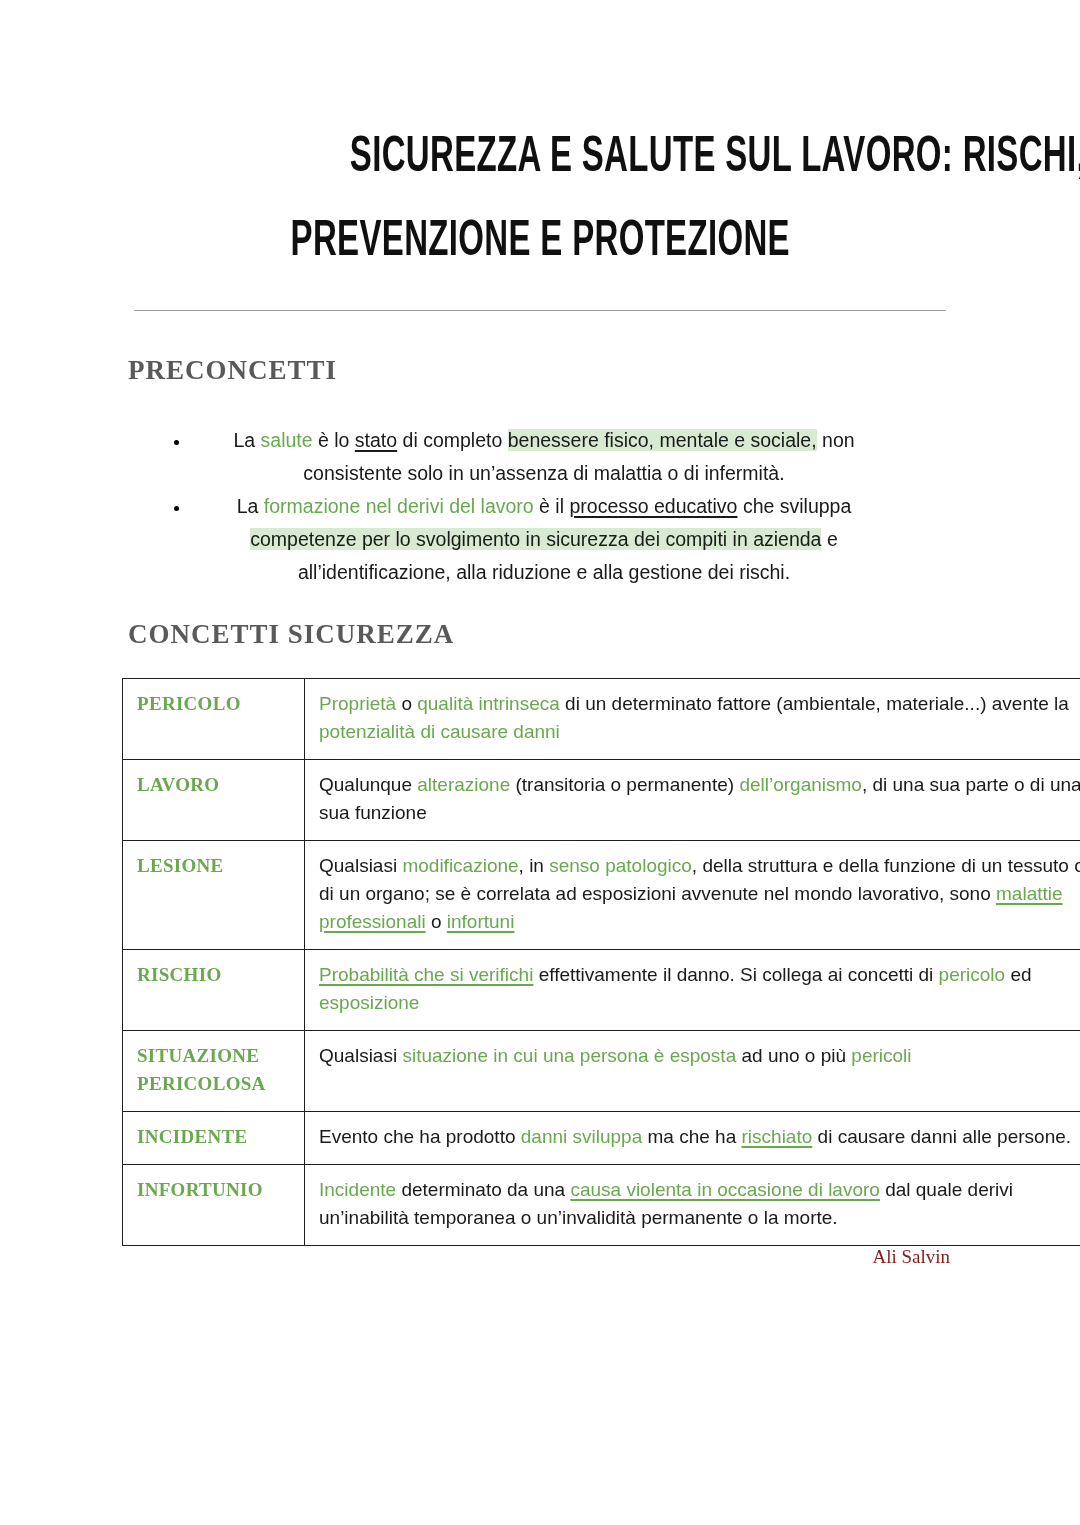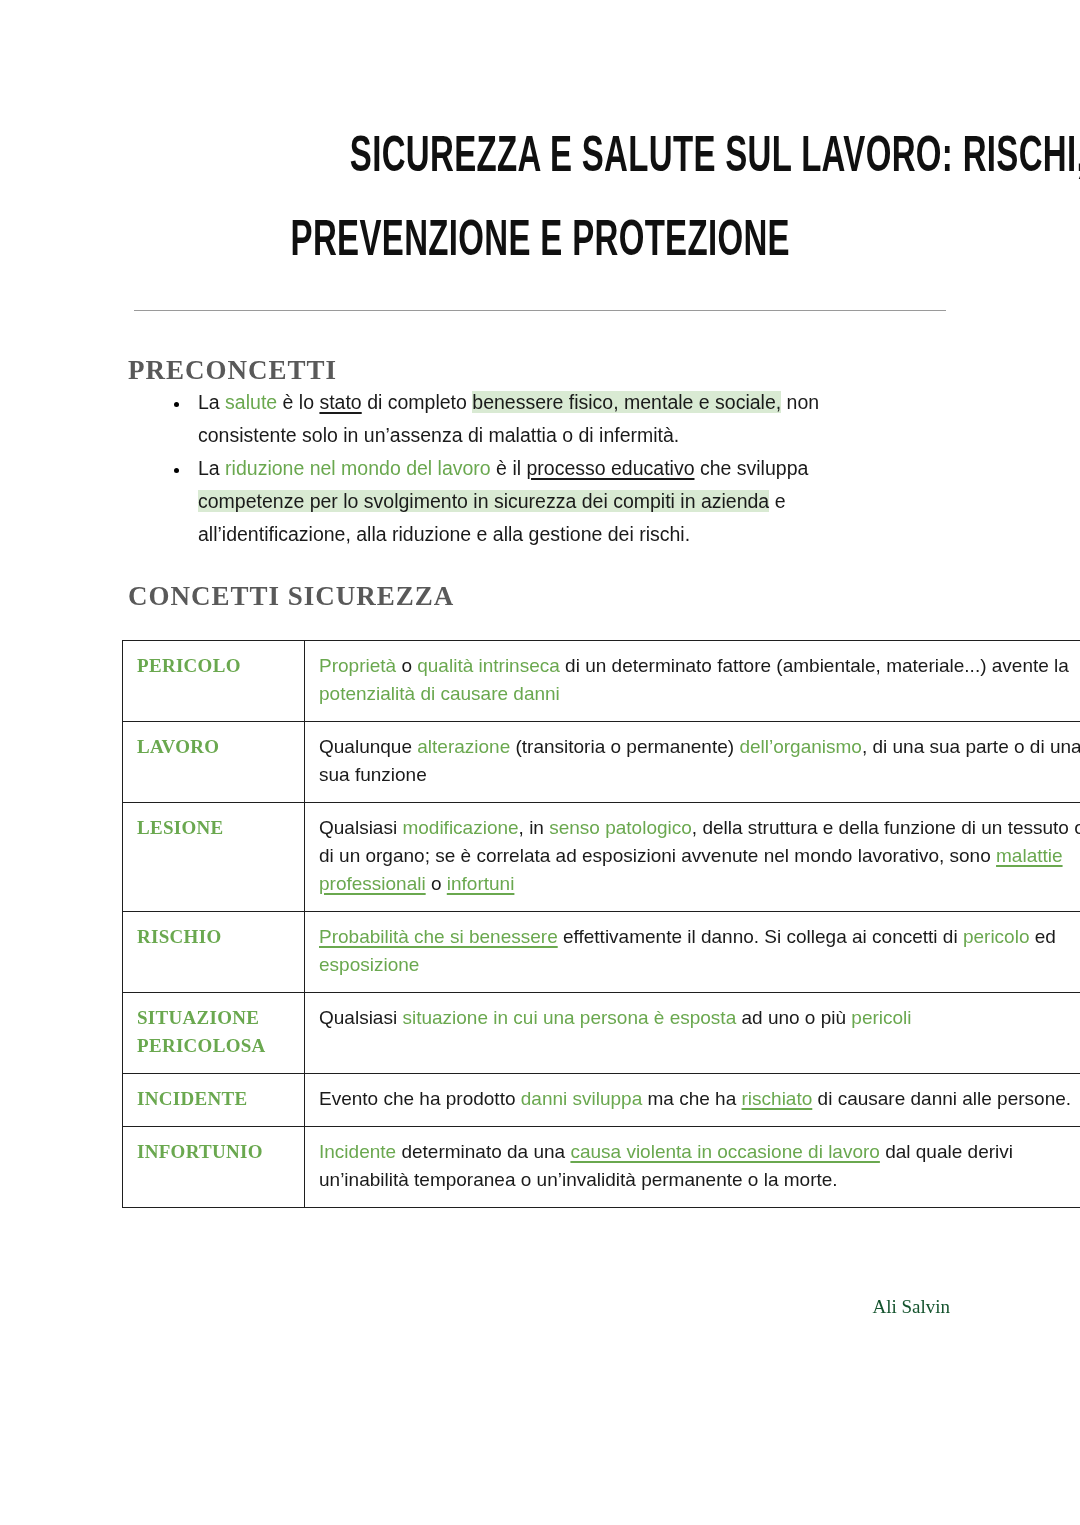--- a/index.html
+++ b/index.html
@@ -47,22 +47,24 @@
     font-family:"Liberation Serif", serif;
     font-weight:700;
     font-size:27px;
     letter-spacing:1px;
     color:var(--heading-gray);
   }
   .heading-preconcetti{margin-top:44px;}
   .heading-concetti{margin-top:30px;}
   
   .bullets{
+    margin-top:38px;
     padding-left:62px;
     list-style:disc;
+    text-align:center;
   }
   .bullets li{
     font-size:19.5px;
     line-height:33px;
     padding-left:8px;
     max-width:700px;
   }
   .bullets li::marker{color:#000;font-size:16px;}
   
   .green{color:var(--green);}
@@ -85,26 +87,25 @@
     width:182px;
     font-family:"Liberation Serif", serif;
     font-weight:700;
     color:var(--green);
     letter-spacing:0.3px;
     font-size:19.5px;
   }
   td.def{}
   
   .footer{
-    margin-top:88px;
     text-align:right;
     padding-right:2px;
     font-family:"Liberation Serif", serif;
     font-size:19px;
-    color:#14532d;
+    color:#7f1d1d;
   }
 </style>
 </head>
 <body>
 
 <div class="page">
 
   <div class="title">
     <span class="tline">SICUREZZA E SALUTE SUL LAVORO: RISCHI, DANNI,</span><br>
     <span class="tline">PREVENZIONE E PROTEZIONE</span>
@@ -112,21 +113,21 @@
 
   <div class="divider"></div>
 
   <div class="section-heading heading-preconcetti">PRECONCETTI</div>
 
   <ul class="bullets">
     <li>
       <span><span>La </span><span class="green">salute</span><span> è lo </span><span class="u">stato</span><span> di completo </span><span class="hl">benessere fisico, mentale e sociale,</span><span> non consistente solo in un’assenza di malattia o di infermità.</span></span>
     </li>
     <li>
-      <span><span>La </span><span class="green">riduzione nel mondo del lavoro</span><span> è il </span><span class="u">processo educativo</span><span> che sviluppa </span><span class="hl">competenze per lo svolgimento in sicurezza dei compiti in azienda</span><span> e all’identificazione, alla riduzione e alla gestione dei rischi.</span></span>
+      <span><span>La </span><span class="green">formazione nel derivi del lavoro</span><span> è il </span><span class="u">processo educativo</span><span> che sviluppa </span><span class="hl">competenze per lo svolgimento in sicurezza dei compiti in azienda</span><span> e all’identificazione, alla riduzione e alla gestione dei rischi.</span></span>
     </li>
   </ul>
 
   <div class="section-heading heading-concetti">CONCETTI SICUREZZA</div>
 
   <table class="defs">
     <tbody>
       <tr>
         <td class="term">PERICOLO</td>
         <td class="def"><span class="green">Proprietà</span><span> o </span><span class="green">qualità intrinseca</span><span> di un determinato fattore (ambientale, materiale...) avente la </span><span class="green">potenzialità di causare danni</span></td>
@@ -134,21 +135,21 @@
       <tr>
         <td class="term">LAVORO</td>
         <td class="def"><span>Qualunque </span><span class="green">alterazione</span><span> (transitoria o permanente) </span><span class="green">dell’organismo</span><span>, di una sua parte o di una sua funzione</span></td>
       </tr>
       <tr>
         <td class="term">LESIONE</td>
         <td class="def"><span>Qualsiasi </span><span class="green">modificazione</span><span>, in </span><span class="green">senso patologico</span><span>, della struttura e della funzione di un tessuto o di un organo; se è correlata ad esposizioni avvenute nel mondo lavorativo, sono </span><span class="green u">malattie professionali</span><span> o </span><span class="green u">infortuni</span></td>
       </tr>
       <tr>
         <td class="term">RISCHIO</td>
-        <td class="def"><span class="green u">Probabilità che si benessere</span><span> effettivamente il danno. Si collega ai concetti di </span><span class="green">pericolo</span><span> ed </span><span class="green">esposizione</span></td>
+        <td class="def"><span class="green u">Probabilità che si verifichi</span><span> effettivamente il danno. Si collega ai concetti di </span><span class="green">pericolo</span><span> ed </span><span class="green">esposizione</span></td>
       </tr>
       <tr>
         <td class="term">SITUAZIONE PERICOLOSA</td>
         <td class="def"><span>Qualsiasi </span><span class="green">situazione in cui una persona è esposta</span><span> ad uno o più </span><span class="green">pericoli</span></td>
       </tr>
       <tr>
         <td class="term">INCIDENTE</td>
         <td class="def"><span>Evento che ha prodotto </span><span class="green">danni sviluppa</span><span> ma che ha </span><span class="green u">rischiato</span><span> di causare danni alle persone.</span></td>
       </tr>
       <tr>

